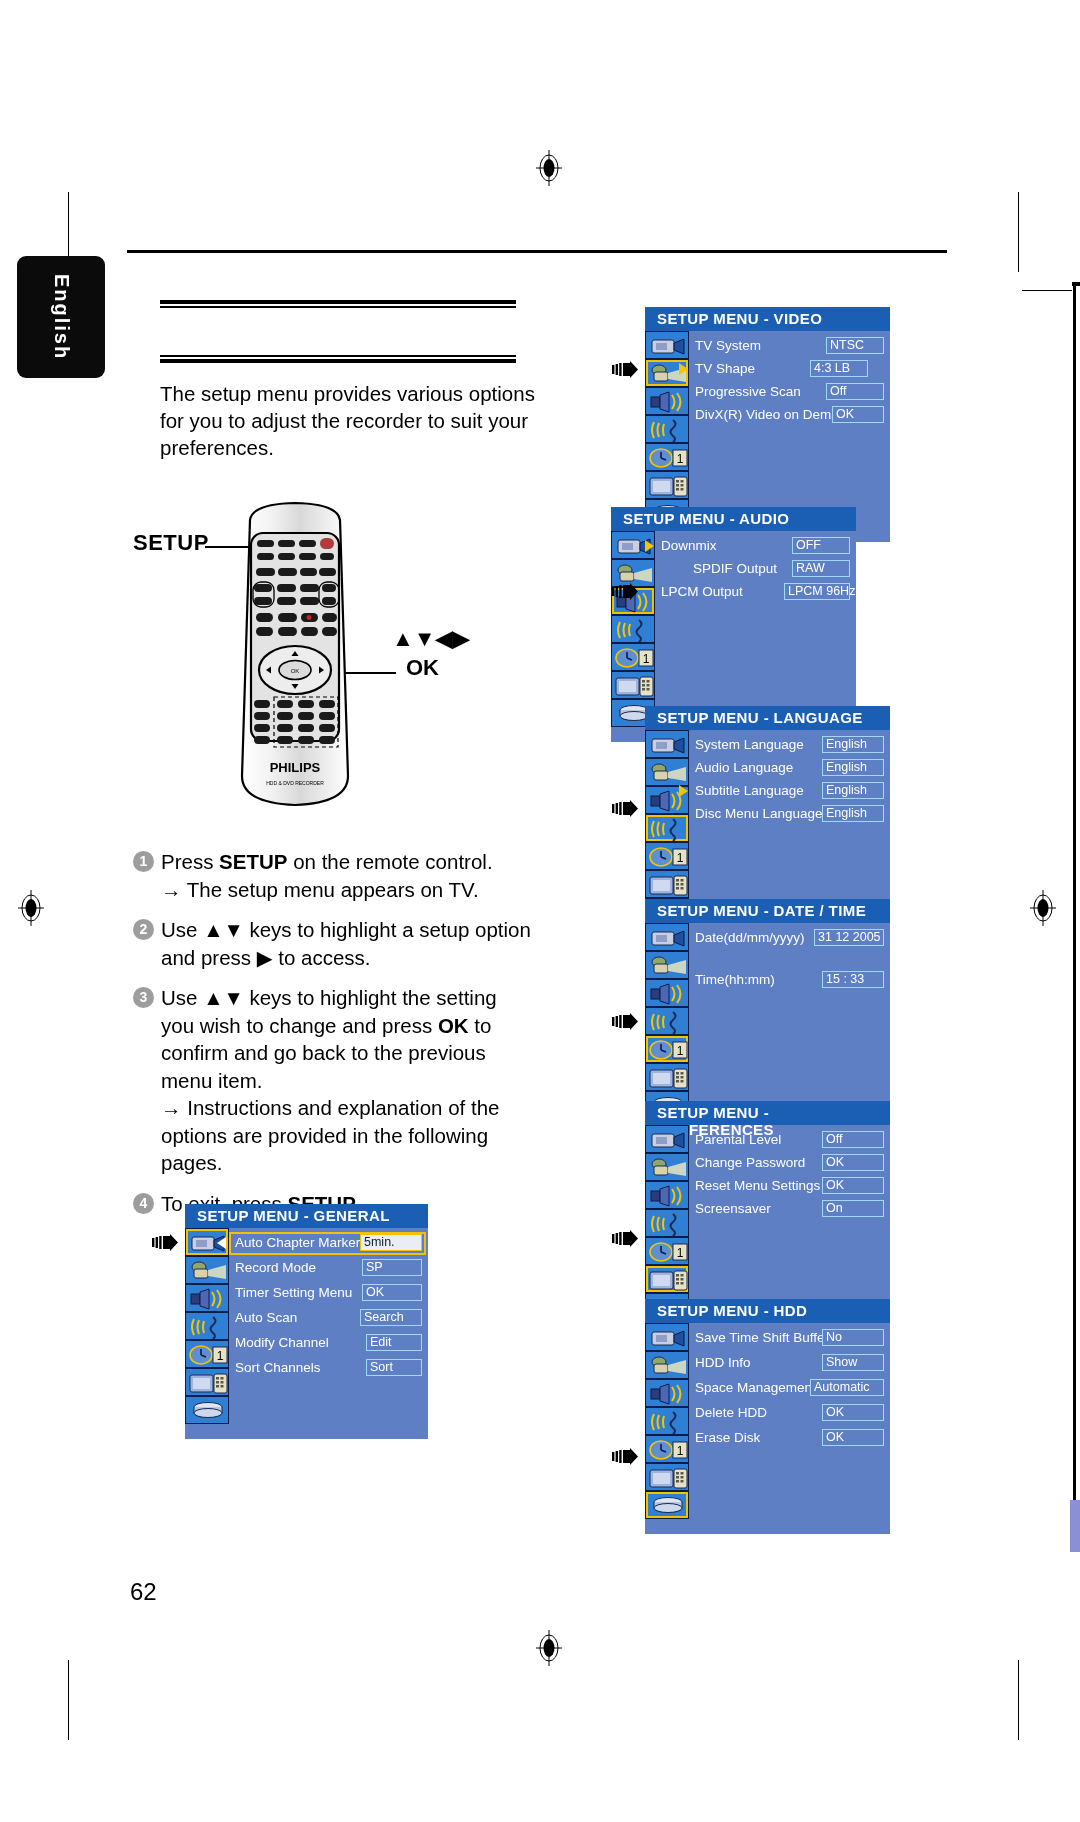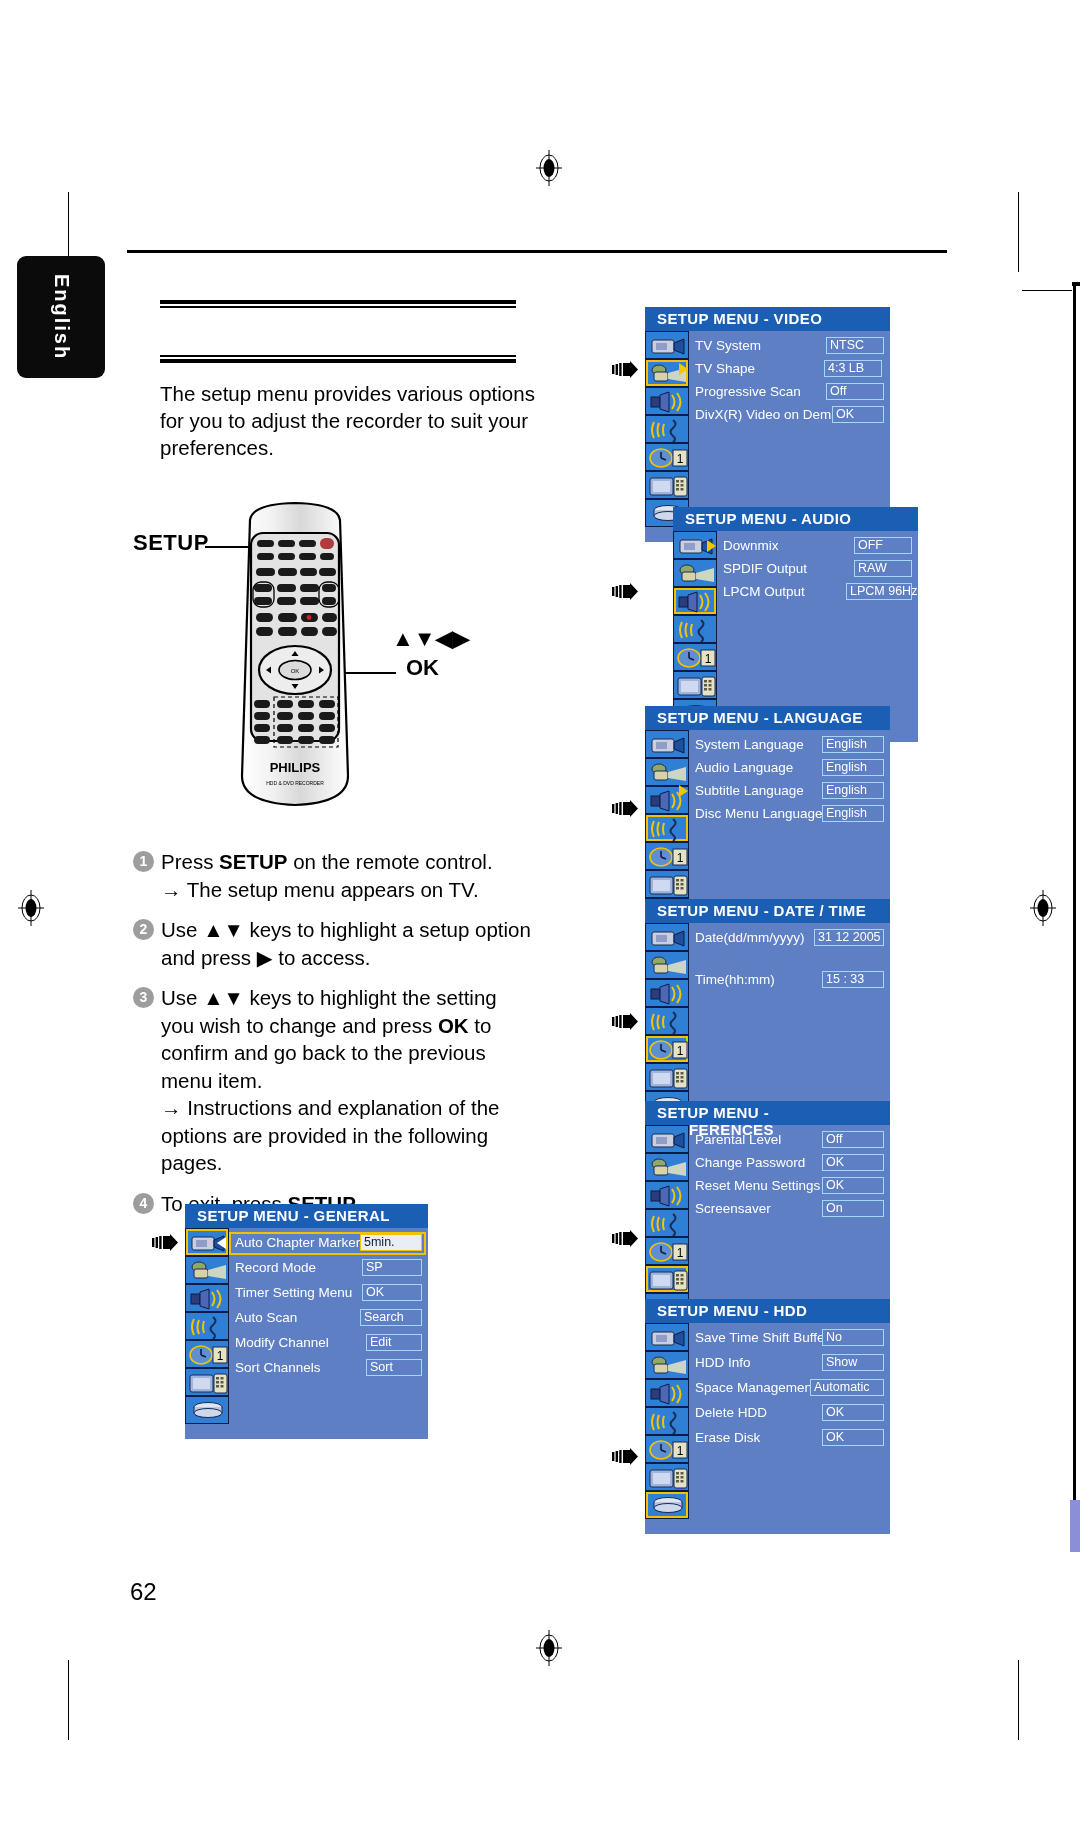--- a/index.html
+++ b/index.html
@@ -324,40 +324,40 @@
               </svg></div>
           </div>
           <div class="rows" style="padding-top: 5px;">
             <div class="row" style="height: 22px;">
               <div class="lbl">TV System</div>
               <div class="val" style="width: 58px; right: 2px;">NTSC</div>
             </div>
             <div class="row" style="height: 22px;">
               <div class="caret"></div>
               <div class="lbl">TV Shape</div>
-              <div class="val" style="width: 58px; right: 4px;">4:3 LB</div>
+              <div class="val" style="width: 58px; right: 18px;">4:3 LB</div>
             </div>
             <div class="row" style="height: 22px;">
               <div class="lbl">Progressive Scan</div>
               <div class="val" style="width: 58px; right: 2px;">Off</div>
             </div>
             <div class="row" style="height: 22px;">
               <div class="lbl">DivX(R) Video on Demand</div>
               <div class="val" style="width: 52px; right: 2px;">OK</div>
             </div>
           </div>
         </div>
       </div>
       <div class="handarrow" style="left: 612px; top: 361px;"><svg width="26" height="17" viewBox="0 0 26 17">
           <rect x="0" y="4" width="2.4" height="9" fill="#000"></rect>
           <rect x="3.6" y="3" width="2.4" height="11" fill="#000"></rect>
           <rect x="7.2" y="2" width="2.4" height="13" fill="#000"></rect>
           <path d="M11 2 L11 15 L18 15 L18 17 L26 8.5 L18 0 L18 2 Z" fill="#000"></path>
         </svg></div>
-      <div class="osd" style="left: 673px; top: 507px; width: 245px;">
+      <div class="osd" style="left: 611px; top: 507px; width: 245px;">
         <div class="bar">SETUP MENU - AUDIO</div>
         <div class="body" style="height: 211px;">
           <div class="iconcol">
             <div class="ic"><svg width="44" height="28" viewBox="0 0 44 28" preserveAspectRatio="none">
                 <rect x="6" y="8" width="22" height="13" rx="2" fill="#c9cfe0" stroke="#1a2a55"></rect>
                 <rect x="10" y="11" width="11" height="7" fill="#8f9ec6"></rect>
                 <path d="M28 11 L38 7 L38 22 L28 18 Z" fill="#1c4f9c" stroke="#0a1c4a"></path>
               </svg></div>
             <div class="ic"><svg width="44" height="28" viewBox="0 0 44 28" preserveAspectRatio="none">
                 <ellipse cx="13" cy="10" rx="7" ry="5" fill="#8fa86a" stroke="#1a2a55"></ellipse>
@@ -401,21 +401,21 @@
                 <path d="M8 10 v6 a14 4.5 0 0 0 28 0 v-6" fill="#b9c6de" stroke="#1a2a55"></path>
                 <ellipse cx="22" cy="16" rx="14" ry="4.5" fill="#cdd8ec" stroke="#1a2a55"></ellipse>
               </svg></div>
           </div>
           <div class="rows" style="padding-top: 5px;">
             <div class="row" style="height: 22px;">
               <div class="caret"></div>
               <div class="lbl">Downmix</div>
               <div class="val" style="width: 58px; right: 2px;">OFF</div>
             </div>
-            <div class="row" style="height: 22px;">
+            <div class="row" style="height: 22px; margin-left: 32px;">
               <div class="lbl">SPDIF Output</div>
               <div class="val" style="width: 58px; right: 2px;">RAW</div>
             </div>
             <div class="row" style="height: 22px;">
               <div class="lbl">LPCM Output</div>
               <div class="val" style="width: 66px; right: 2px;">LPCM 96Hz</div>
             </div>
           </div>
         </div>
       </div>

